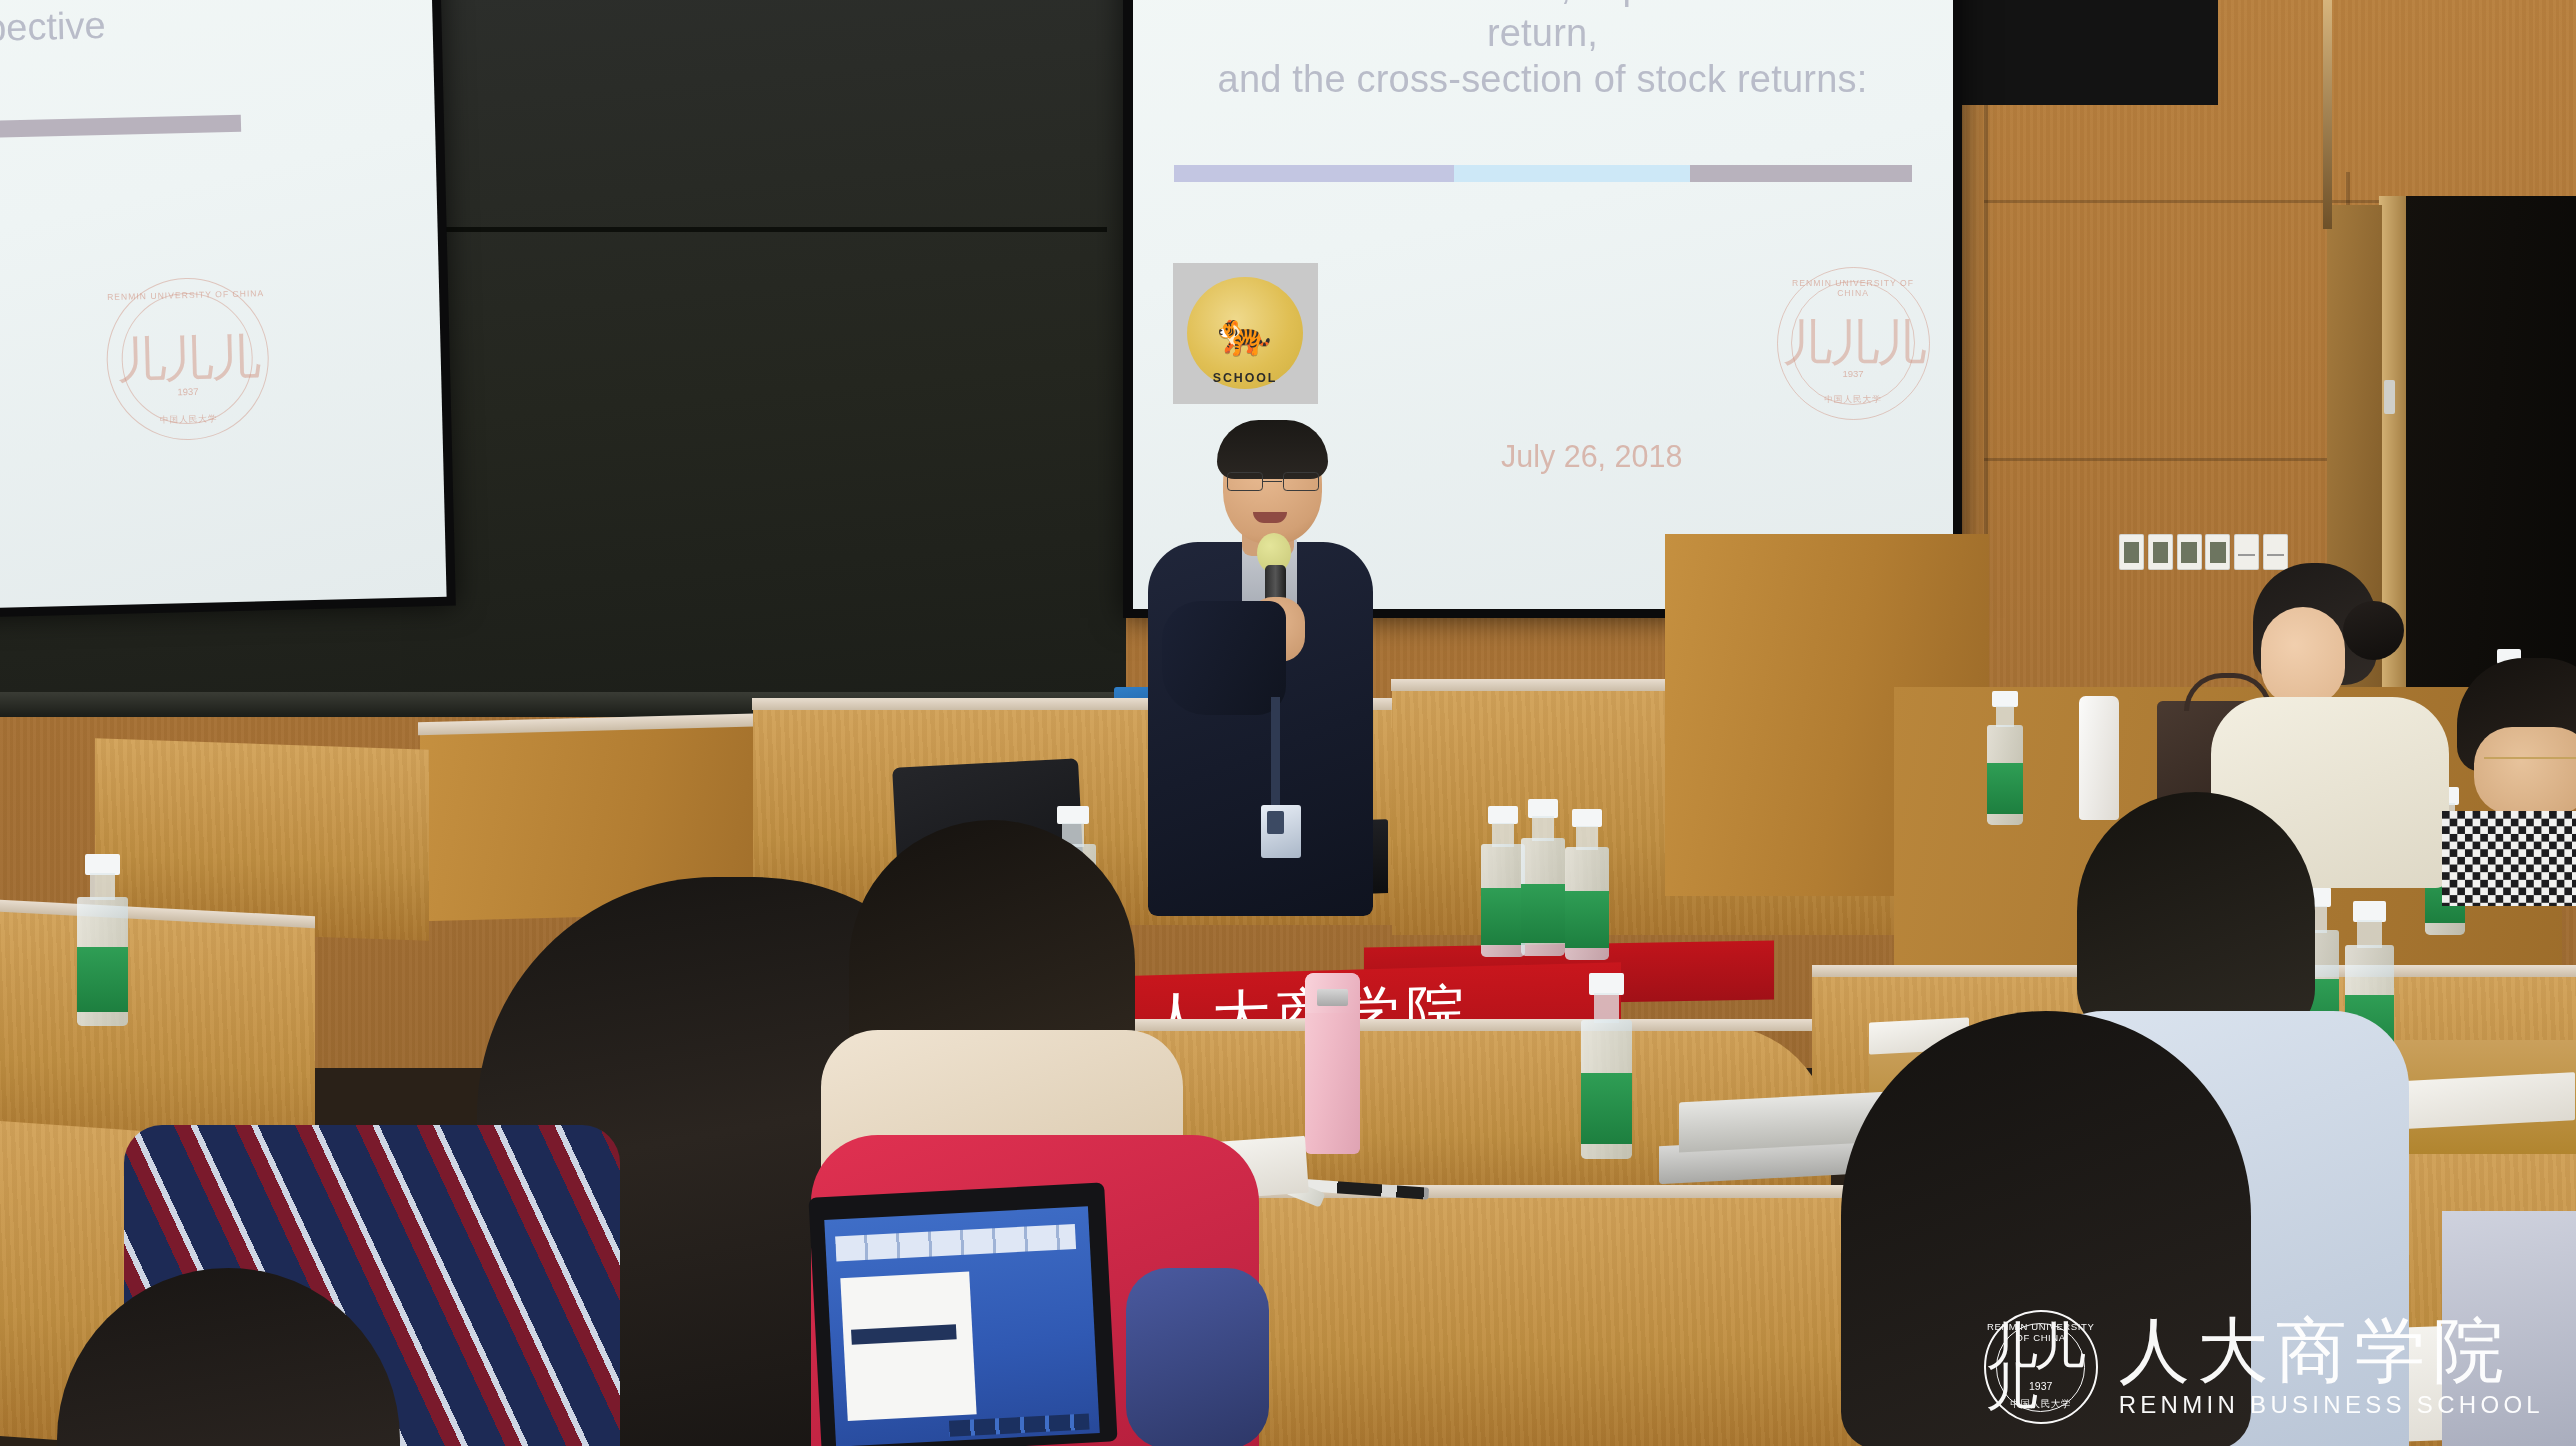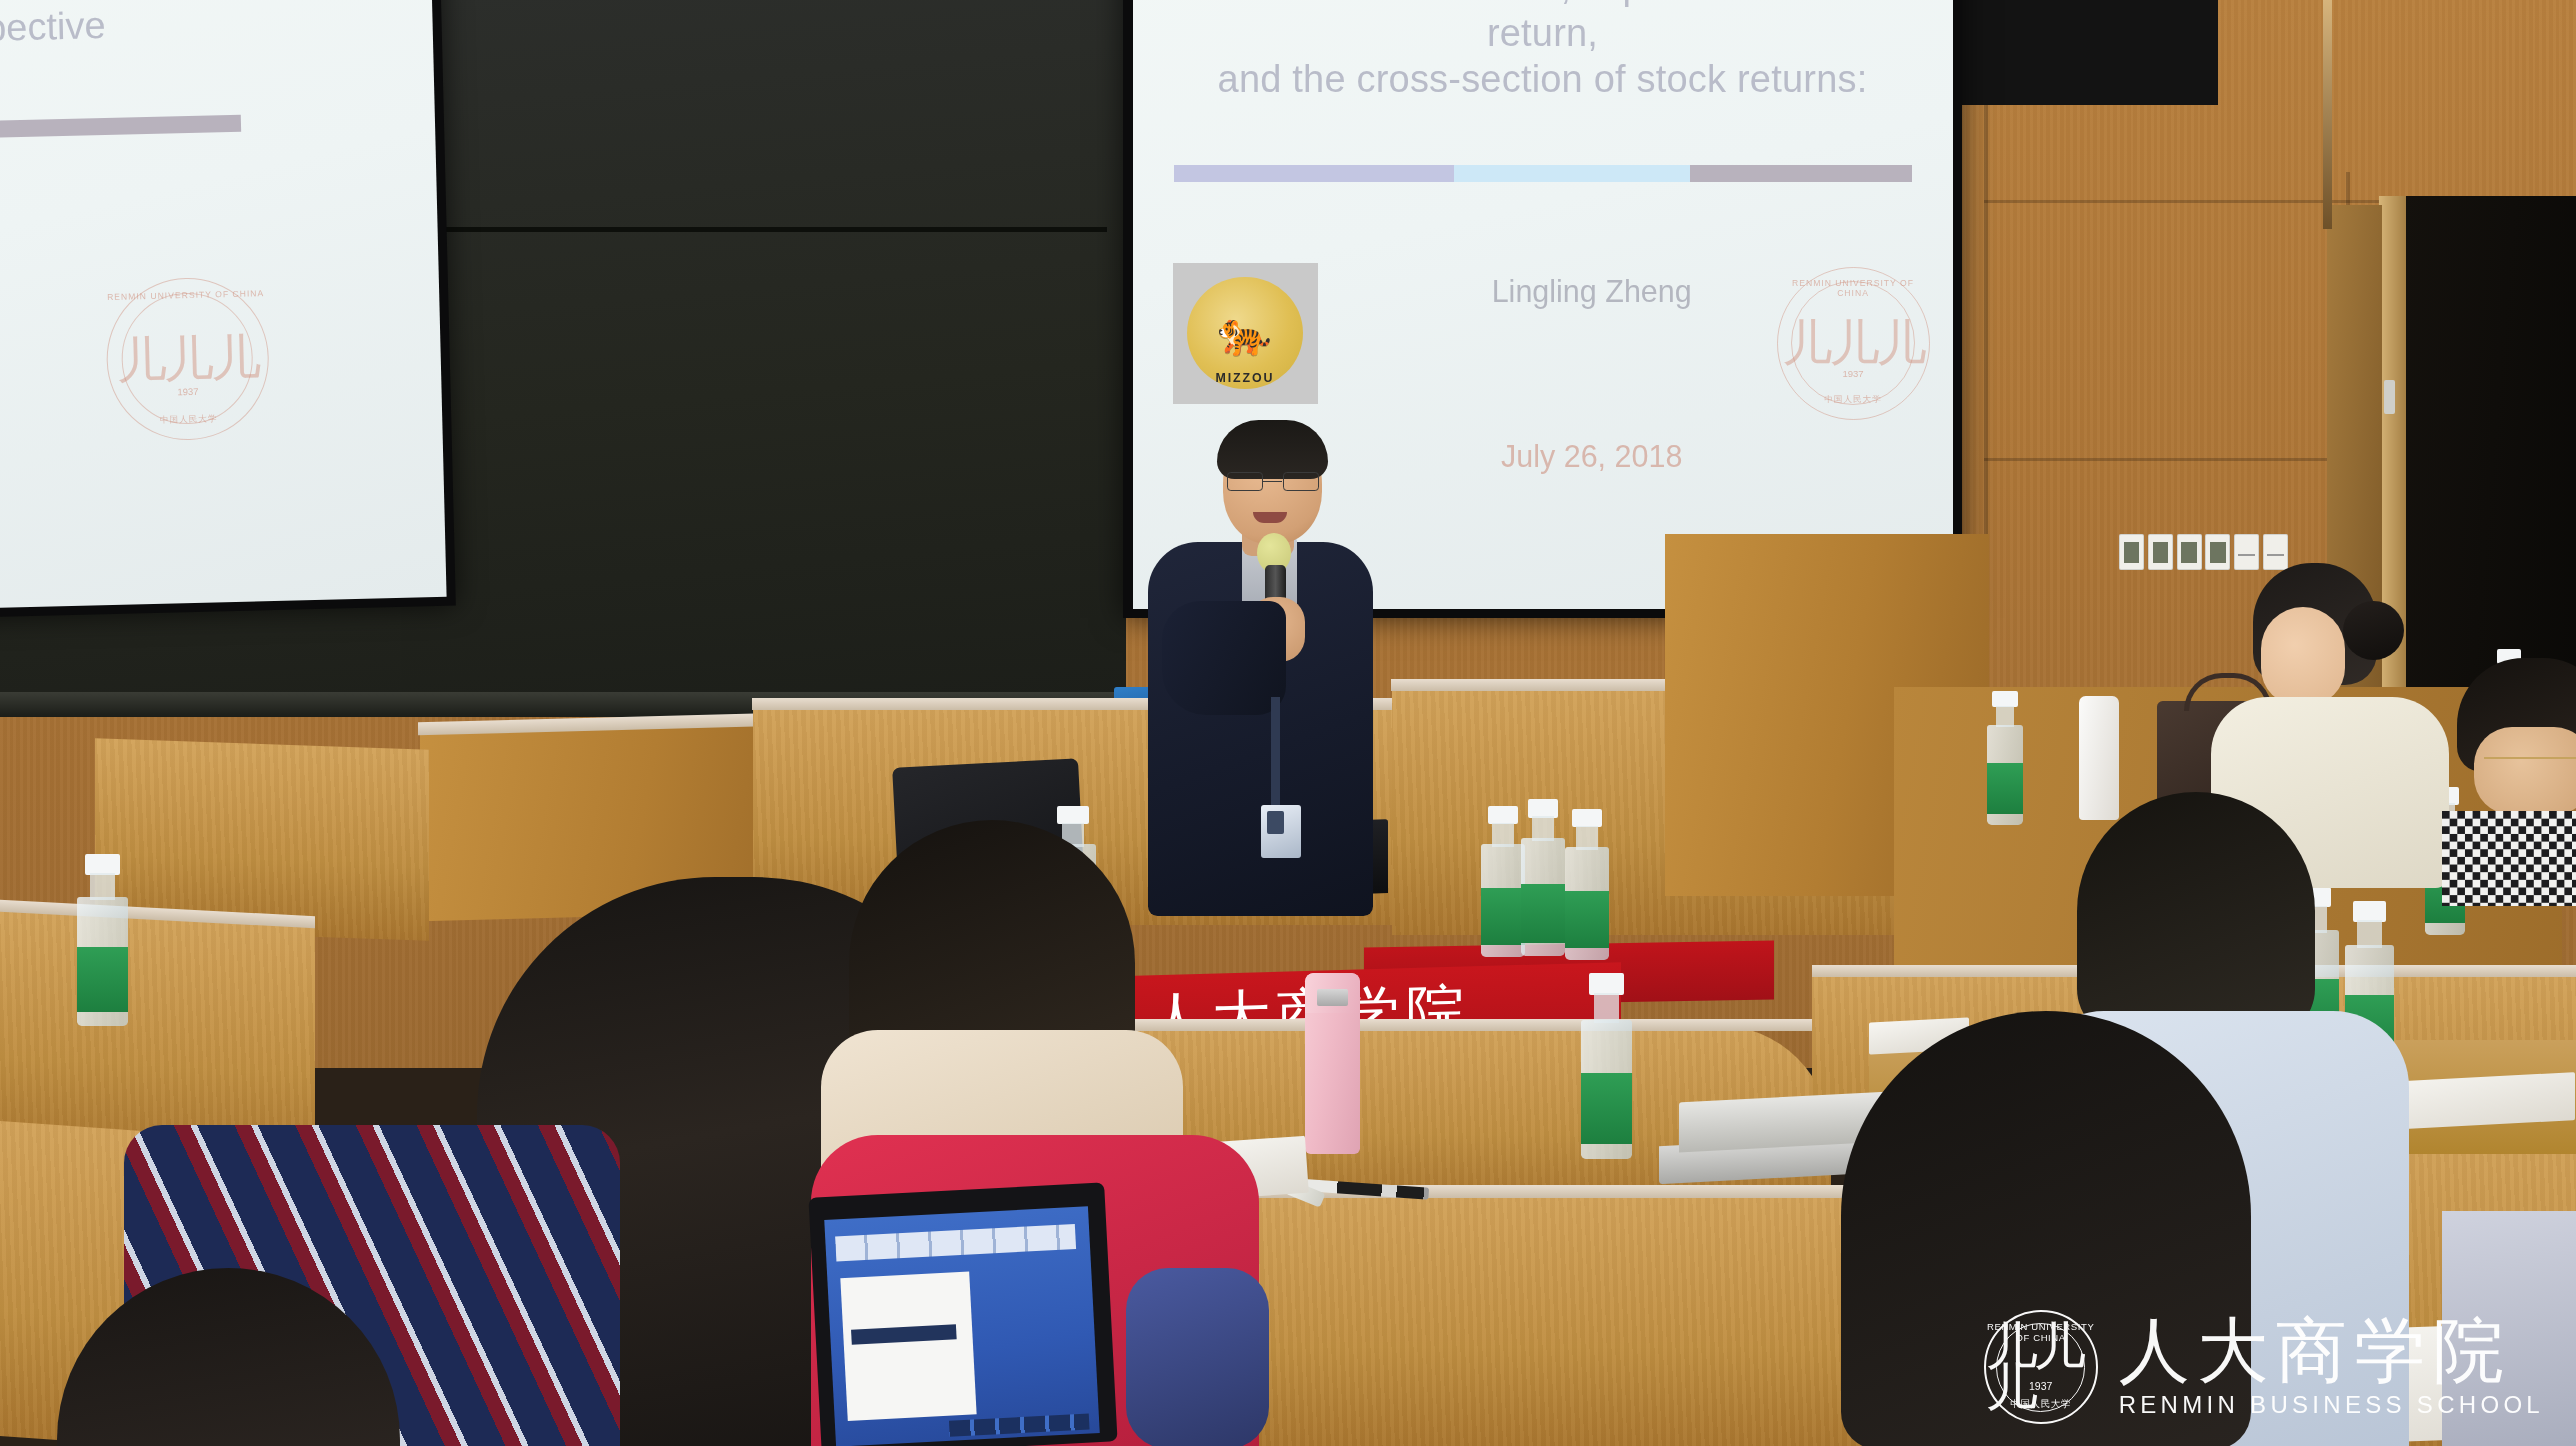--- a/index.html
+++ b/index.html
@@ -311,26 +311,25 @@
 
         <div class="slide-rule" style="top:205px;">
           <div class="rule-a"></div>
           <div class="rule-b"></div>
           <div class="rule-c"></div>
         </div>
 
         <div class="mizzou" style="left:40px; top:303px; width:145px; height:141px;">
           <div class="mizzou-disc">
             <span class="mizzou-tiger">🐅</span>
-            <div class="mizzou-word">MIZZOU</div>
+            <div class="mizzou-word">SCHOOL</div>
           </div>
         </div>
 
         <div class="slide-authors" style="top:307px;">
-          <div>Lingling Zheng</div>
         </div>
 
         <div class="slide-date" style="top:479px;">July 26, 2018</div>
 
         <div class="seal" style="right:23px; top:307px; width:153px; height:153px;">
           <div class="seal-top">RENMIN UNIVERSITY OF CHINA</div>
           <div class="seal-strokes">⼉⼉⼉</div>
           <div class="seal-year">1937</div>
           <div class="seal-bot">中国人民大学</div>
         </div>

